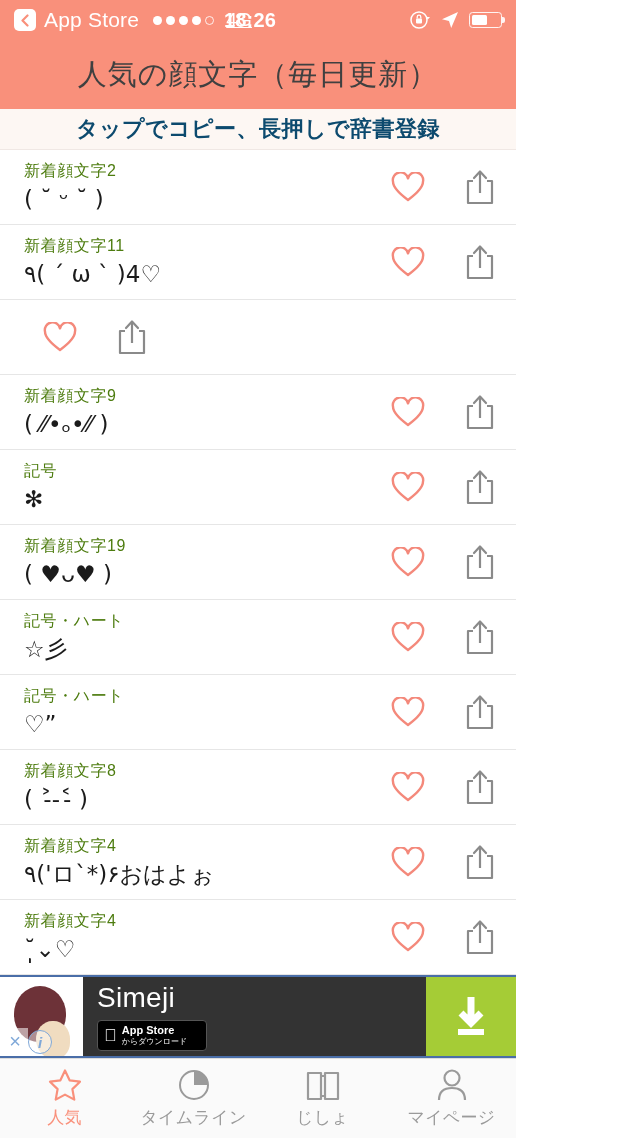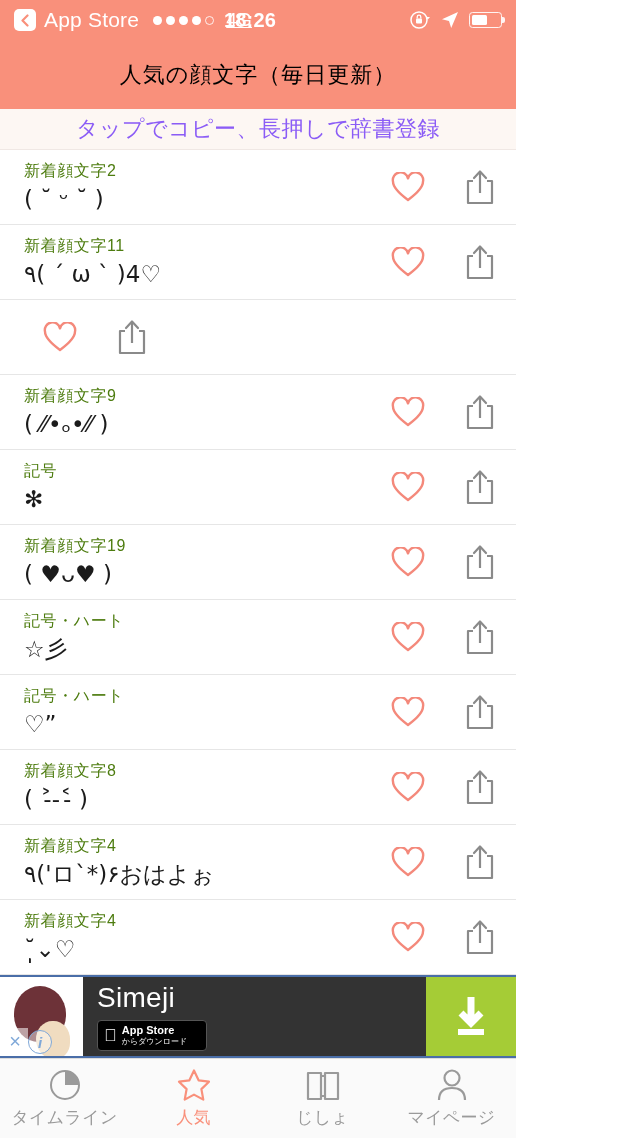--- a/index.html
+++ b/index.html
@@ -40,32 +40,32 @@
     border-radius:3.5px; position:relative; display:flex; align-items:center; padding:2px;
   }
   .battery::after {
     content:""; position:absolute; right:-4px; top:4px; width:2.5px; height:6px;
     background:rgba(255,255,255,.9); border-radius:0 2px 2px 0;
   }
   .battery-fill { height:100%; background:#ffffff; border-radius:1.5px; }
 
   
   .header {
-    background:#F9907B; color:#000000;
+    background:#F9907B; color:#404040;
     height:69px; flex:0 0 69px;
     display:flex; align-items:center; justify-content:center;
-    font-size:22px; letter-spacing:1px;
+    font-size:29px; letter-spacing:1px;
   }
 
   
   .subtitle {
-    background:#FDF7F3; color:#8b5cf6;
+    background:#FDF7F3; color:#0c4a6e;
     height:41px; flex:0 0 41px;
     display:flex; align-items:center; justify-content:center;
-    font-size:22px; font-weight:normal; letter-spacing:.5px;
+    font-size:22px; font-weight:bold; letter-spacing:.5px;
     border-bottom:1px solid #f0e8e4;
   }
 
   
   .list { flex:1 1 auto; background:#ffffff; overflow:hidden; }
   .row {
     height:75px; border-bottom:1px solid #e6e6e6;
     display:flex; align-items:stretch; padding:0 0 0 24px;
     background:#fff;
   }
@@ -411,37 +411,37 @@
     </div>
     <div class="ad-cta">
       <svg width="46" height="48" viewBox="0 0 46 48">
         <path d="M23 4 V26 M13 20 L23 30 L33 20" fill="none" stroke="#fff" stroke-width="7" stroke-linecap="butt" stroke-linejoin="miter"></path>
         <rect x="10" y="36" width="26" height="6" fill="#fff"></rect>
       </svg>
     </div>
   </div>
 
   <div class="tabbar" id="tabbar">
+      <div class="tab active">
+        <span class="ticon">
+          <svg width="36" height="34" viewBox="0 0 36 34">
+            <path d="M18 2.5 L22.6 12.3 L33 13.7 L25.4 21.1 L27.3 31.6 L18 26.6 L8.7 31.6 L10.6 21.1 L3 13.7 L13.4 12.3 Z" fill="none" stroke="#F9907B" stroke-width="2.2" stroke-linejoin="round"></path>
+          </svg>
+        </span>
+        <span class="tlabel">人気</span>
+      </div>
       <div class="tab">
         <span class="ticon">
           <svg width="34" height="34" viewBox="0 0 34 34">
             <circle cx="17" cy="17" r="14" fill="none" stroke="#9a9a9a" stroke-width="2"></circle>
             <path d="M17 3 A14 14 0 0 1 31 17 L17 17 Z" fill="#9a9a9a"></path>
           </svg>
         </span>
         <span class="tlabel">タイムライン</span>
       </div>
-      <div class="tab active">
-        <span class="ticon">
-          <svg width="36" height="34" viewBox="0 0 36 34">
-            <path d="M18 2.5 L22.6 12.3 L33 13.7 L25.4 21.1 L27.3 31.6 L18 26.6 L8.7 31.6 L10.6 21.1 L3 13.7 L13.4 12.3 Z" fill="none" stroke="#F9907B" stroke-width="2.2" stroke-linejoin="round"></path>
-          </svg>
-        </span>
-        <span class="tlabel">人気</span>
-      </div>
       <div class="tab">
         <span class="ticon">
           <svg width="36" height="32" viewBox="0 0 36 32">
             <path d="M3 3 H16 V29 H3 Z M20 3 H33 V29 H20 Z" fill="none" stroke="#9a9a9a" stroke-width="2.2" stroke-linejoin="round"></path>
             <path d="M16 6 L20 6 M16 26 L20 26" stroke="#9a9a9a" stroke-width="2.2"></path>
           </svg>
         </span>
         <span class="tlabel">じしょ</span>
       </div>
       <div class="tab">

